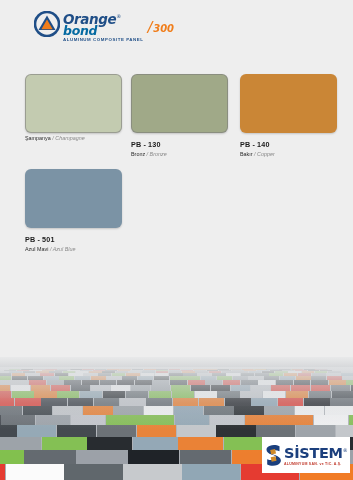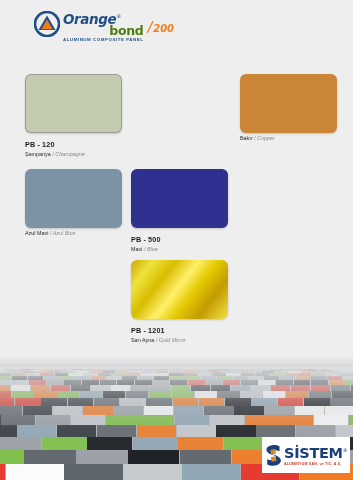--- a/index.html
+++ b/index.html
@@ -62,24 +62,24 @@
   .logo-alutech .reg {
     font-size: 5px;
     vertical-align: super;
     font-style: normal;
     font-weight: normal;
   }
   .logo-bond {
     font-family: "DejaVu Sans", sans-serif;
     font-size: 12.5px;
     font-weight: bold;
-    color: #4d7c0f;
+    font-style: italic;
+    color: #0369a1;
     line-height: 11px;
     letter-spacing: -0.3px;
-    text-align: right;
     margin-top: -1px;
     white-space: nowrap;
   }
   .logo-sub {
     font-family: "Liberation Sans", sans-serif;
     font-size: 4.4px;
     font-weight: bold;
     color: #1f4e87;
     letter-spacing: 0.55px;
     line-height: 6px;
@@ -260,58 +260,54 @@
       </div>
 
       <div class="logo-text-block">
         <div class="logo-alutech"><span>Orange</span><span class="reg">®</span></div>
         <div class="logo-bond">bond</div>
         <div class="logo-sub">ALUMINUM COMPOSITE PANEL</div>
       </div>
 
       <div class="logo-300-wrap">
         <span class="logo-slash">/</span>
-        <span class="logo-300">200</span>
+        <span class="logo-300">300</span>
       </div>
 
     </div>
   </div>
 
   <div class="grid">
 
     <div class="row row-0">
       <div class="cell cell-0">
         <div class="swatch swatch-outline" style="background: rgb(195, 203, 176);"></div>
-        <div class="cell-code">PB - 120</div>
         <div class="cell-name"><span>Şampanya</span> <span class="en"><span>/</span> <span>Champagne</span></span></div>
+      </div>
+      <div class="cell cell-1">
+        <div class="swatch swatch-outline" style="background: rgb(160, 169, 136);"></div>
+        <div class="cell-code">PB - 130</div>
+        <div class="cell-name"><span>Bronz</span> <span class="en"><span>/</span> <span>Bronze</span></span></div>
       </div>
       <div class="cell cell-2">
         <div class="swatch" style="background: rgb(202, 134, 54);"></div>
+        <div class="cell-code">PB - 140</div>
         <div class="cell-name"><span>Bakır</span> <span class="en"><span>/</span> <span>Copper</span></span></div>
       </div>
     </div>
 
     <div class="row row-1">
       <div class="cell cell-0">
         <div class="swatch" style="background: rgb(123, 147, 165);"></div>
+        <div class="cell-code">PB - 501</div>
         <div class="cell-name"><span>Azul Mavi</span> <span class="en"><span>/</span> <span>Azul Blue</span></span></div>
       </div>
-      <div class="cell cell-1">
-        <div class="swatch" style="background: rgb(47, 49, 144);"></div>
-        <div class="cell-code">PB - 500</div>
-        <div class="cell-name"><span>Mavi</span> <span class="en"><span>/</span> <span>Blue</span></span></div>
-      </div>
     </div>
 
     <div class="row row-2">
-      <div class="cell cell-1">
-        <div class="swatch" style="background: linear-gradient(128deg, rgb(201, 168, 0) 0%, rgb(239, 226, 60) 16%, rgb(216, 188, 0) 32%, rgb(255, 240, 106) 48%, rgb(227, 200, 0) 62%, rgb(194, 155, 0) 78%, rgb(242, 225, 74) 100%);"></div>
-        <div class="cell-code">PB - 1201</div>
-        <div class="cell-name"><span>Sarı Ayna</span> <span class="en"><span>/</span> <span>Gold Mirror</span></span></div>
-      </div>
     </div>
 
   </div>
 
   <div class="floor">
     <div class="floor-sky"></div>
     <div class="floor-tiles" id="floor-tiles">
         <div class="tile" style="left: 9.65px; top: 2px; width: 11.52px; height: 1.2px; background: rgb(143, 166, 181); opacity: 0.62;"></div>
         <div class="tile" style="left: 21.87px; top: 2px; width: 11.52px; height: 1.2px; background: rgb(92, 99, 104); opacity: 0.62;"></div>
         <div class="tile" style="left: 34.09px; top: 2px; width: 11.52px; height: 1.2px; background: rgb(232, 53, 42); opacity: 0.62;"></div>

